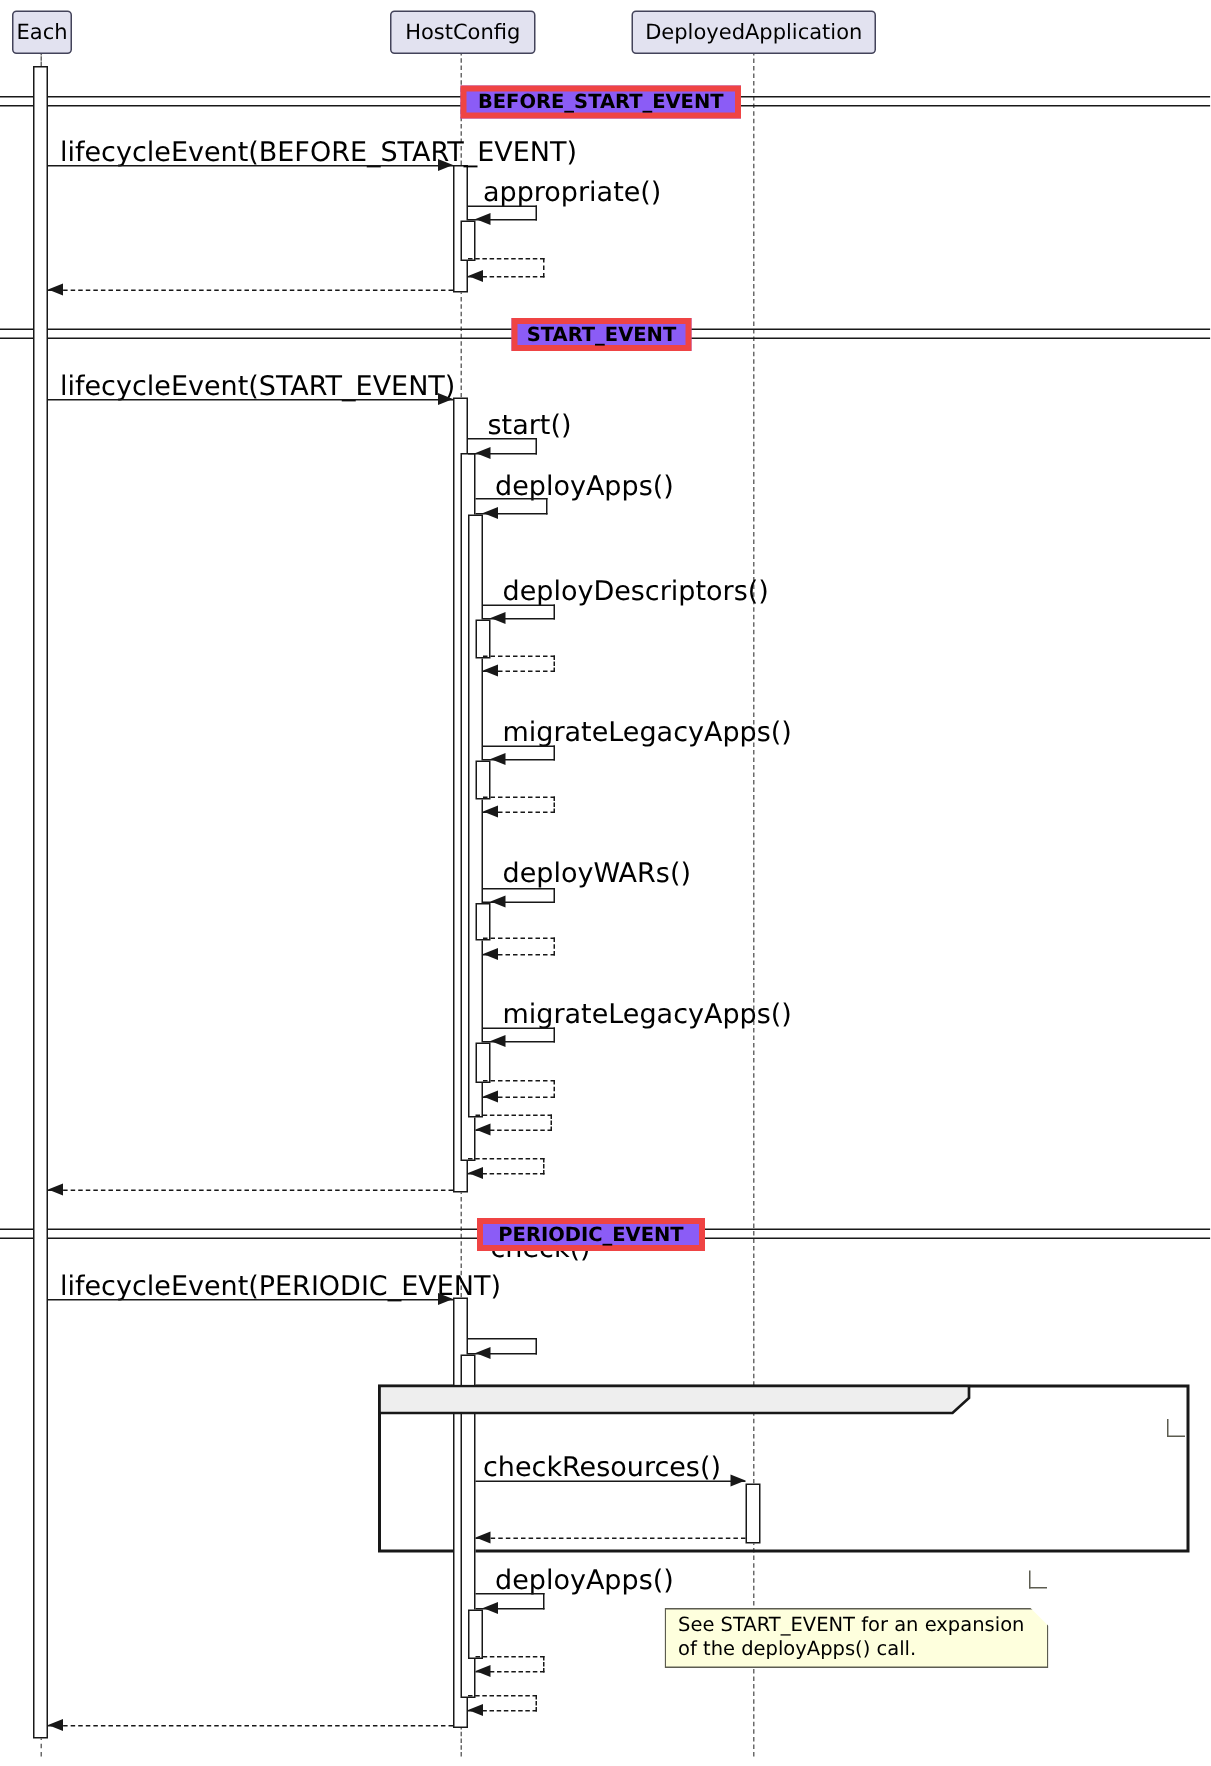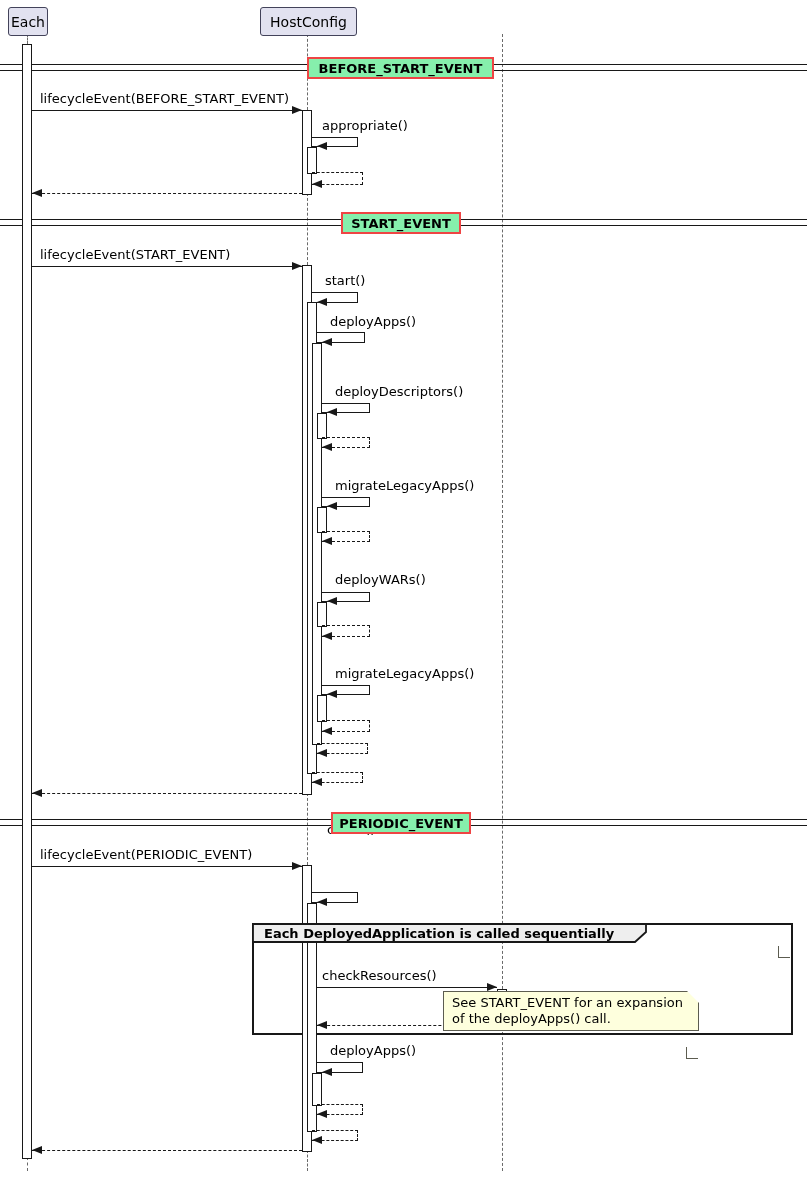--- a/index.html
+++ b/index.html
@@ -3,31 +3,31 @@
 <meta charset="utf-8">
 <style>
   html,body{margin:0;padding:0;background:#fff;}
   .seq{position:relative;width:807px;height:1177px;background:#fff;overflow:hidden;
        font-family:"DejaVu Sans",sans-serif;color:#000;}
   .lifeline{position:absolute;width:0;border-left:1px dashed #6a6a6a;}
   .act{position:absolute;width:8px;background:#fff;border:1px solid #181818;}
   .pbox{position:absolute;background:#E2E2F0;border:1px solid #43435a;border-radius:3px;
         font-size:14px;display:flex;align-items:center;justify-content:center;}
   .divline{position:absolute;left:0;width:807px;height:0;border-top:1px solid #181818;}
-  .divbox{position:absolute;background:#86efac;border:2px solid #ef4444;box-sizing:border-box;
+  .divbox{position:absolute;background:#8b5cf6;border:4px solid #ef4444;box-sizing:border-box;
           font-size:13px;font-weight:bold;display:flex;align-items:center;justify-content:center;}
   .msgline{position:absolute;height:0;border-top:1px solid #181818;}
   .msgline.dashed{border-top-style:dashed;}
   .selfmsg{position:absolute;border:1px solid #181818;border-left:none;box-sizing:border-box;}
   .selfmsg.dashed{border-style:dashed;border-left:none;}
   .arrow-r{position:absolute;width:0;height:0;border-top:4px solid transparent;
            border-bottom:4px solid transparent;border-left:10px solid #181818;}
   .arrow-l{position:absolute;width:0;height:0;border-top:4px solid transparent;
            border-bottom:4px solid transparent;border-right:10px solid #181818;}
-  .mlabel{position:absolute;font-size:13px;white-space:nowrap;}
+  .mlabel{position:absolute;font-size:18px;white-space:nowrap;}
   .groupframe{position:absolute;border:2px solid #181818;box-sizing:border-box;}
   .gheader{position:absolute;}
   .glabel{position:absolute;font-size:13px;font-weight:bold;white-space:nowrap;}
   .note{position:absolute;background:#FEFFDD;border:1px solid #5c5c50;box-sizing:border-box;
         font-size:13px;line-height:16px;padding:3px 8px;white-space:pre-line;
         clip-path:polygon(0 0,calc(100% - 12px) 0,100% 12px,100% 100%,0 100%);}
   .fold{position:absolute;width:11px;height:11px;border-left:1px solid #5c5c50;
         border-bottom:1px solid #5c5c50;}
 </style>
 </head>
@@ -147,28 +147,28 @@
   <div class="selfmsg dashed" style="left:317px;top:1104px;width:46px;height:11px"></div>
   <div class="arrow-l" style="left:317px;top:1110px"></div>
   <div class="selfmsg dashed" style="left:312px;top:1130px;width:46px;height:11px"></div>
   <div class="arrow-l" style="left:312px;top:1136px"></div>
 
   <div class="msgline dashed" style="left:32px;top:1150px;width:270px"></div>
   <div class="arrow-l" style="left:32px;top:1146px"></div>
 
   <div class="divbox" style="left:307px;top:57px;width:187px;height:22px">BEFORE_START_EVENT</div>
   <div class="divbox" style="left:341px;top:212px;width:120px;height:22px">START_EVENT</div>
-  <div class="divbox" style="left:331px;top:812px;width:140px;height:22px">PERIODIC_EVENT</div>
+  <div class="divbox" style="left:318px;top:812px;width:152px;height:22px">PERIODIC_EVENT</div>
 
   <svg class="gheader" style="left:252px;top:923px" width="396" height="21">
     <path d="M1,1 H394 V9 L383,19 H1 Z" fill="#EEEEEE" stroke="#181818" stroke-width="1.8"></path>
   </svg>
-  <div class="glabel" style="left:264px;top:926px">Each DeployedApplication is called sequentially</div>
 
   <div class="pbox" style="left:8px;top:7px;width:38px;height:27px">Each</div>
   <div class="pbox" style="left:260px;top:7px;width:95px;height:27px">HostConfig</div>
+  <div class="pbox" style="left:421px;top:7px;width:161px;height:27px">DeployedApplication</div>
 
   <div class="fold" style="left:778px;top:946px"></div>
-  <div class="note" style="left:443px;top:991px;width:256px;height:40px">See START_EVENT for an expansion
+  <div class="note" style="left:443px;top:1072px;width:256px;height:40px">See START_EVENT for an expansion
 of the deployApps() call.</div>
   <div class="fold" style="left:686px;top:1047px"></div>
 
 </div>
 
 </body></html>

